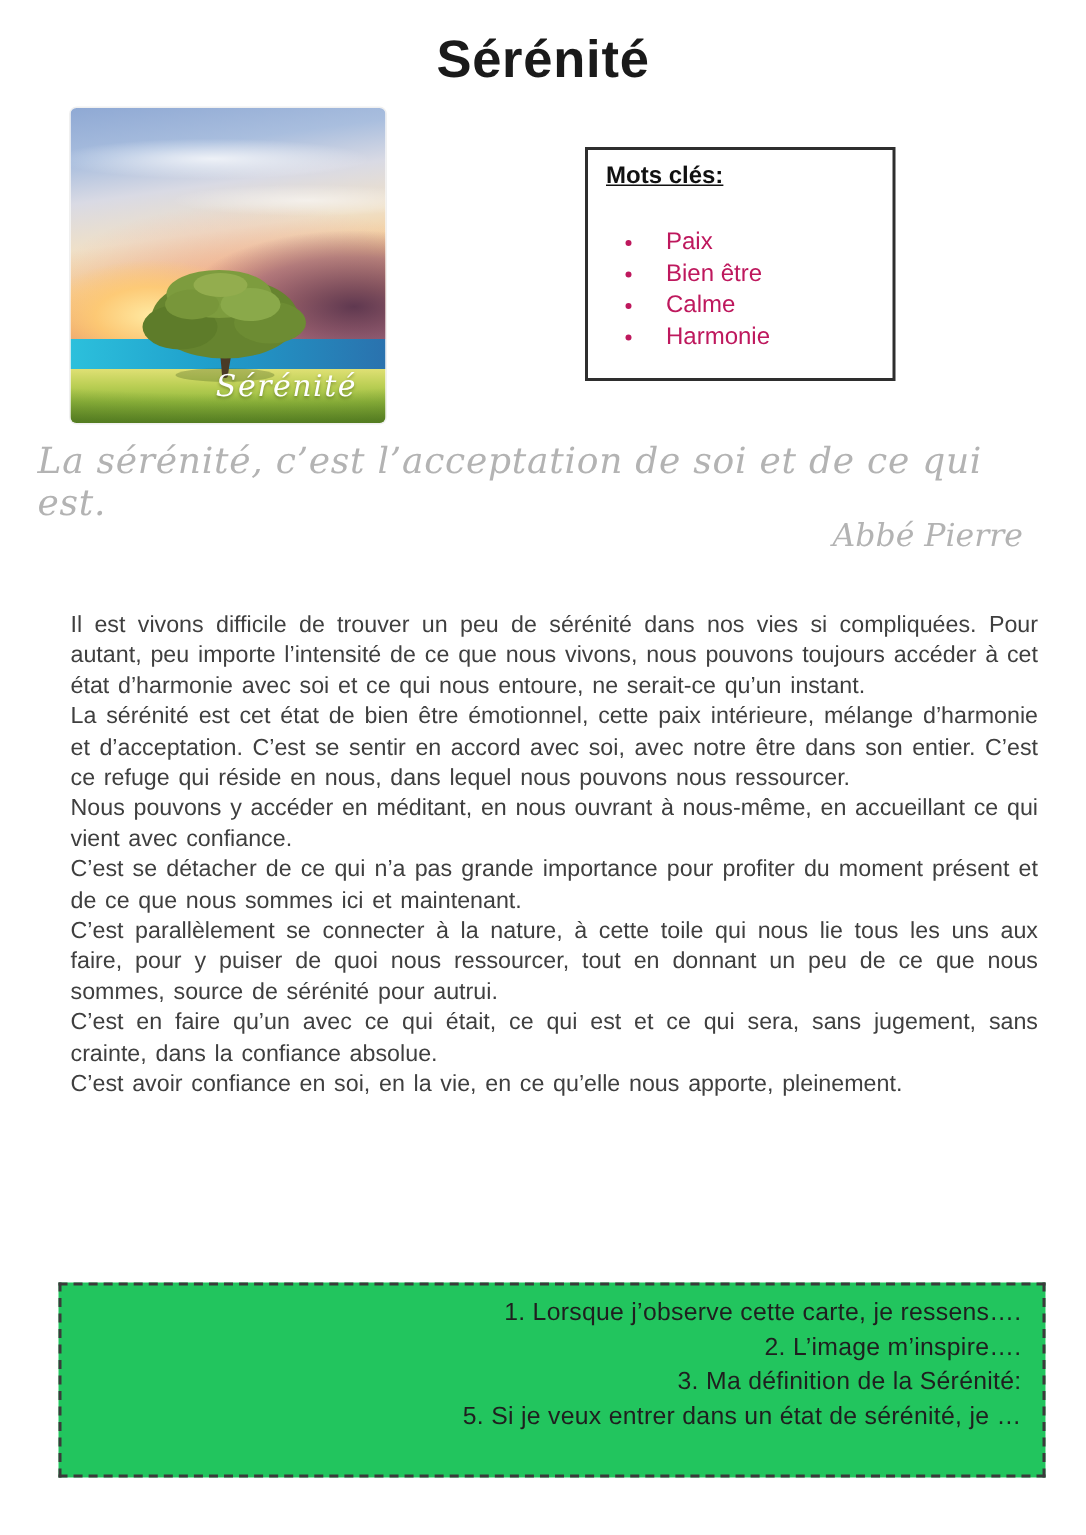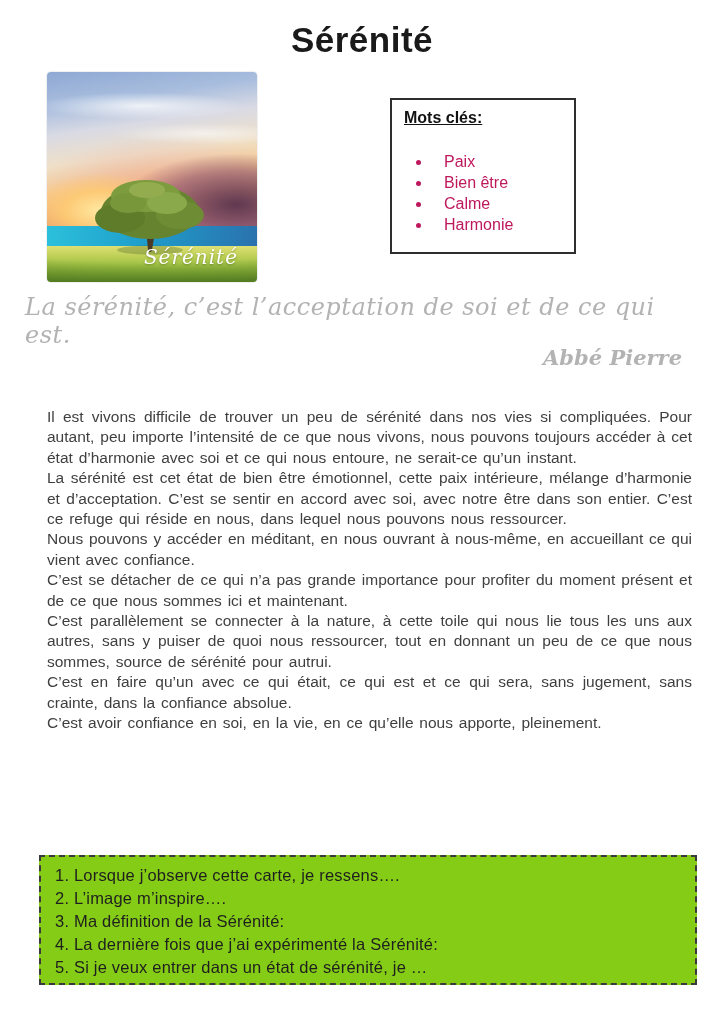--- a/index.html
+++ b/index.html
@@ -63,21 +63,21 @@
     font-size: 20px;
     color: var(--photo-caption, #ffffff);
     text-shadow: 0 1px 2px rgba(60,80,20,0.45);
     letter-spacing: 1px;
   }
 
   
   .keywords-box {
     position: absolute;
     left: 390px; top: 98px;
-    width: 186px; height: 156px;
+    width: 207px; height: 156px;
     border: 2px solid var(--box-border, #2e2e2e);
     box-sizing: border-box;
     padding: 9px 12px;
     background: #ffffff;
   }
   .kw-title {
     font-size: 16px;
     font-weight: bold;
     text-decoration: underline;
     color: #111111;
@@ -104,21 +104,20 @@
     letter-spacing: 0.5px;
     color: var(--quote-text, #b3b3b3);
   }
   .quote-author {
     position: absolute;
     right: 42px; top: 345px;
     font-family: "DejaVu Serif", serif;
     font-style: italic;
     font-size: 21px;
     color: var(--quote-text, #b3b3b3);
-    font-weight: bold;
   }
 
   
   .body-text {
     position: absolute;
     left: 47px; top: 407px;
     width: 645px;
     text-align: justify;
     font-size: 15.5px;
     line-height: 20.4px;
@@ -128,21 +127,22 @@
   .body-text p { margin: 0; }
 
   
   .prompts-box {
     position: absolute;
     left: 39px; top: 855px;
     width: 658px; height: 130px;
     border: 2px dashed var(--dashed-border, #3a3a3a);
     box-sizing: border-box;
     padding: 7px 14px;
-    background: #84cc16;
+    background: #22c55e;
+    text-align: right;
   }
   .prompt-line {
     font-size: 16.5px;
     line-height: 23px;
     color: #1f1f1f;
     letter-spacing: 0.2px;
   }
 </style>
 </head>
 <body>
@@ -182,27 +182,26 @@
 
   <div class="quote">La sérénité, c’est l’acceptation de soi et de ce qui est.</div>
   <div class="quote-author">Abbé Pierre</div>
 
   <div class="body-text">
 
   <p>Il est vivons difficile de trouver un peu de sérénité dans nos vies si compliquées. Pour autant, peu importe l’intensité de ce que nous vivons, nous pouvons toujours accéder à cet état d’harmonie avec soi et ce qui nous entoure, ne serait-ce qu’un instant.</p>
       <p>La sérénité est cet état de bien être émotionnel, cette paix intérieure, mélange d’harmonie et d’acceptation. C’est se sentir en accord avec soi, avec notre être dans son entier. C’est ce refuge qui réside en nous, dans lequel nous pouvons nous ressourcer.</p>
       <p>Nous pouvons y accéder en méditant, en nous ouvrant à nous-même, en accueillant ce qui vient avec confiance.</p>
       <p>C’est se détacher de ce qui n’a pas grande importance pour profiter du moment présent et de ce que nous sommes ici et maintenant.</p>
-      <p>C’est parallèlement se connecter à la nature, à cette toile qui nous lie tous les uns aux autres, sans y puiser de quoi nous ressourcer, tout en donnant un peu de ce que nous sommes, source de sérénité pour autrui.</p>
+      <p>C’est parallèlement se connecter à la nature, à cette toile qui nous lie tous les uns aux faire, pour y puiser de quoi nous ressourcer, tout en donnant un peu de ce que nous sommes, source de sérénité pour autrui.</p>
       <p>C’est en faire qu’un avec ce qui était, ce qui est et ce qui sera, sans jugement, sans crainte, dans la confiance absolue.</p>
       <p>C’est avoir confiance en soi, en la vie, en ce qu’elle nous apporte, pleinement.</p>
     </div>
 
   <div class="prompts-box">
 
   <div class="prompt-line">1. Lorsque j’observe cette carte, je ressens….</div>
       <div class="prompt-line">2. L’image m’inspire….</div>
       <div class="prompt-line">3. Ma définition de la Sérénité:</div>
-      <div class="prompt-line">4. La dernière fois que j’ai expérimenté la Sérénité:</div>
       <div class="prompt-line">5. Si je veux entrer dans un état de sérénité, je …</div>
     </div>
 
 </div>
 
 </body></html>

